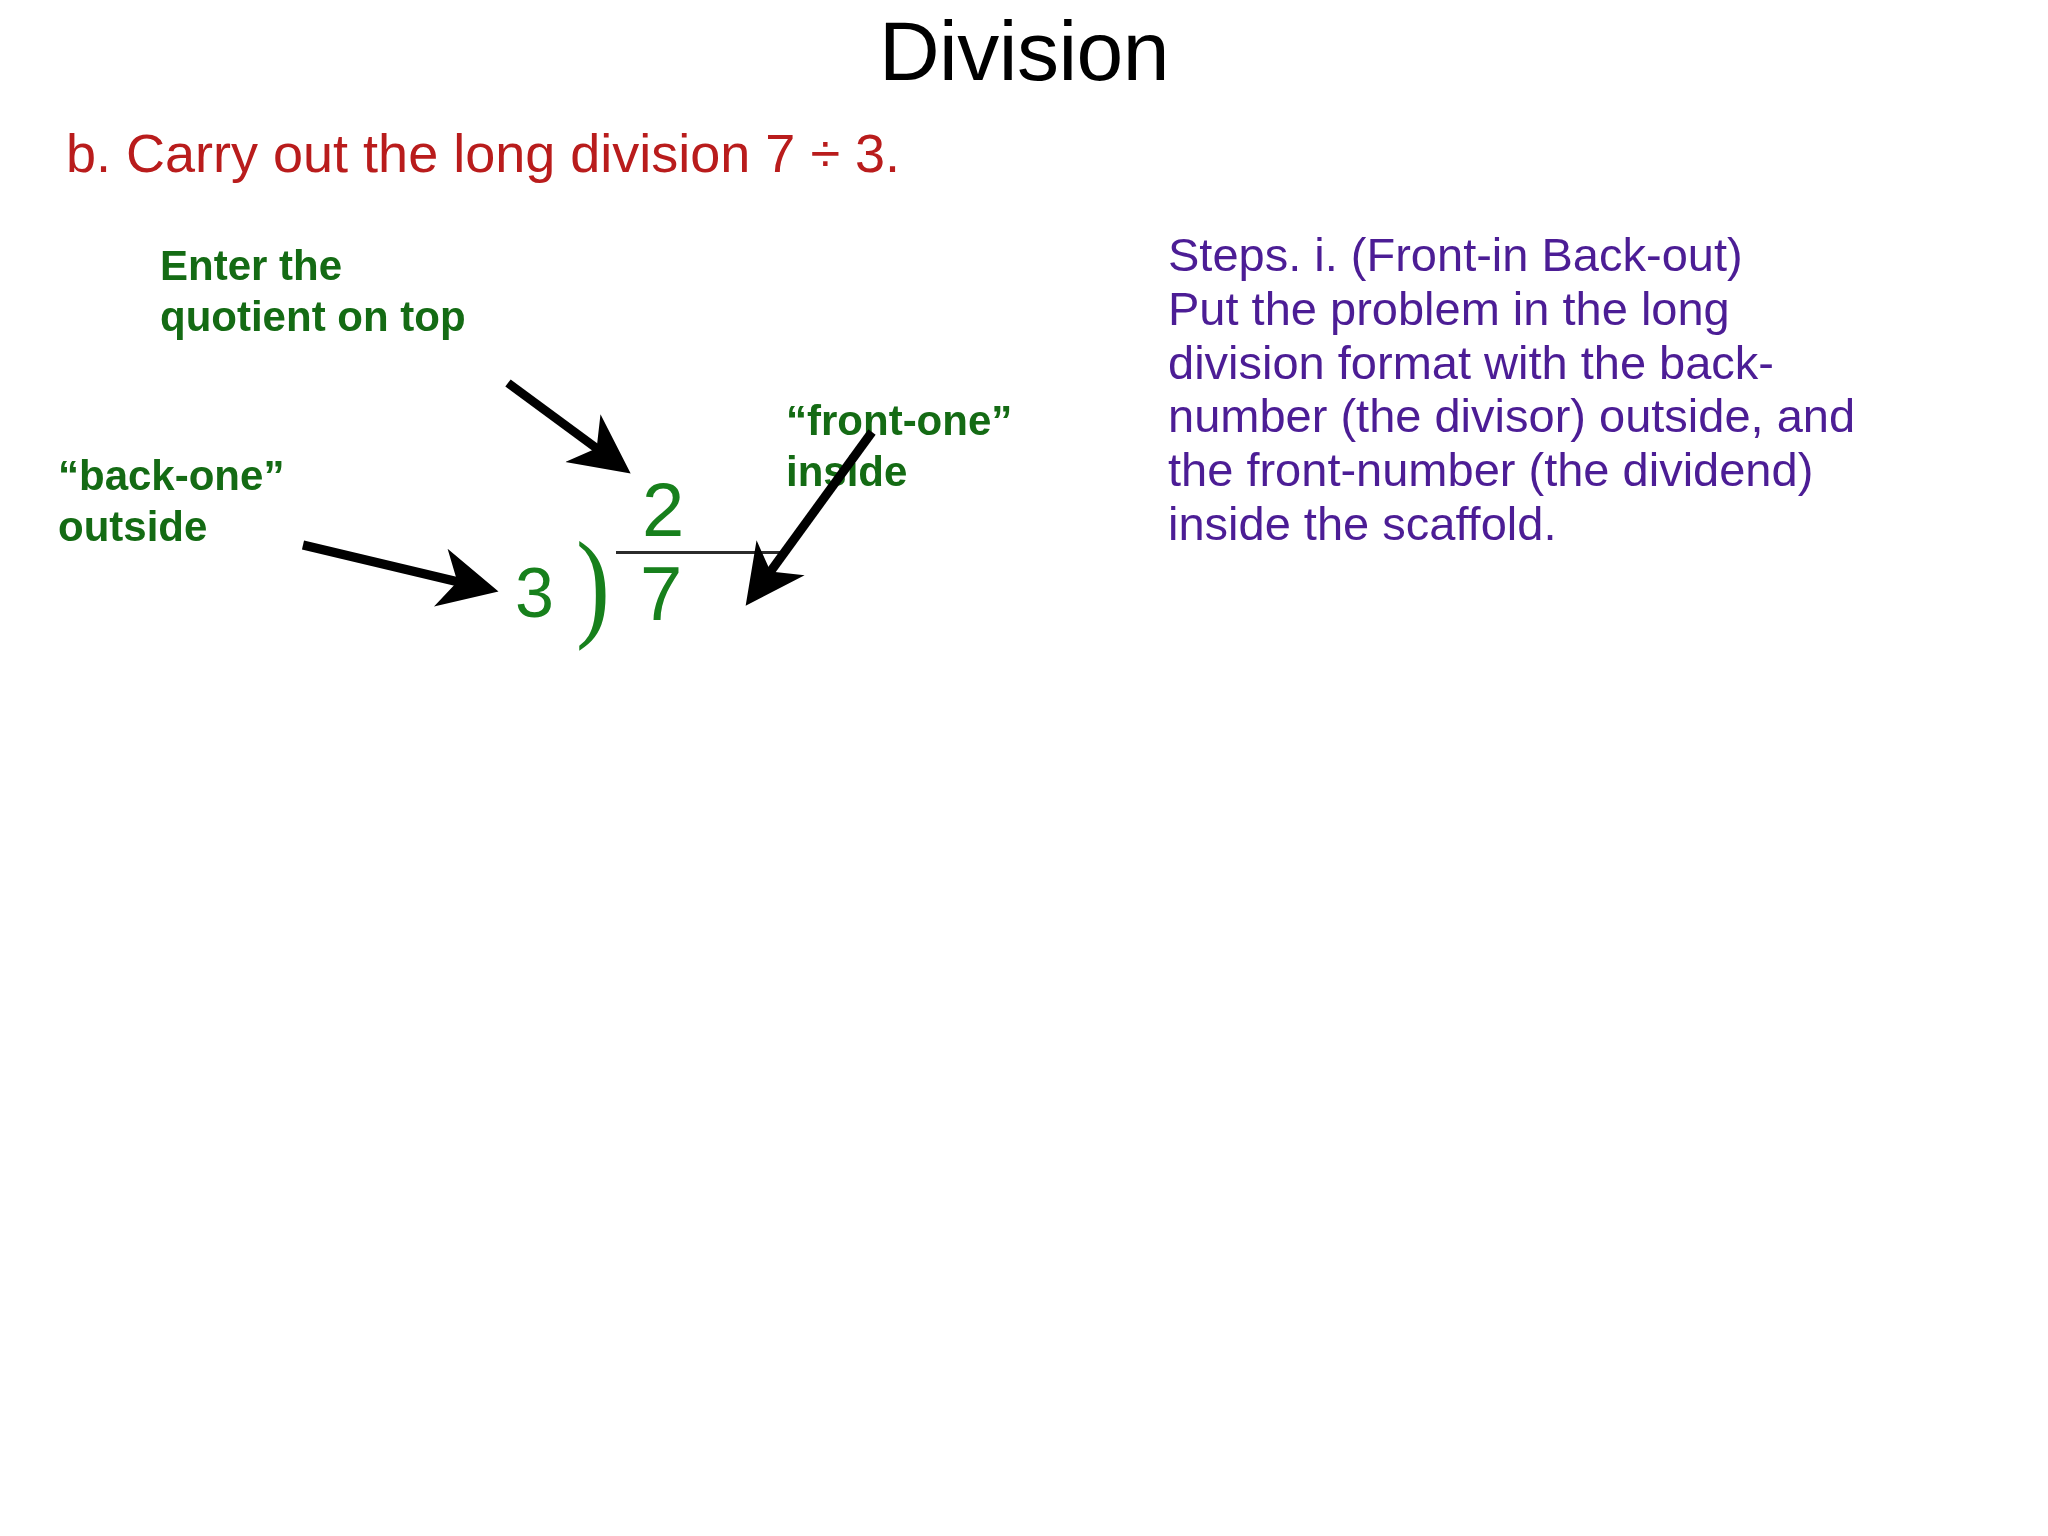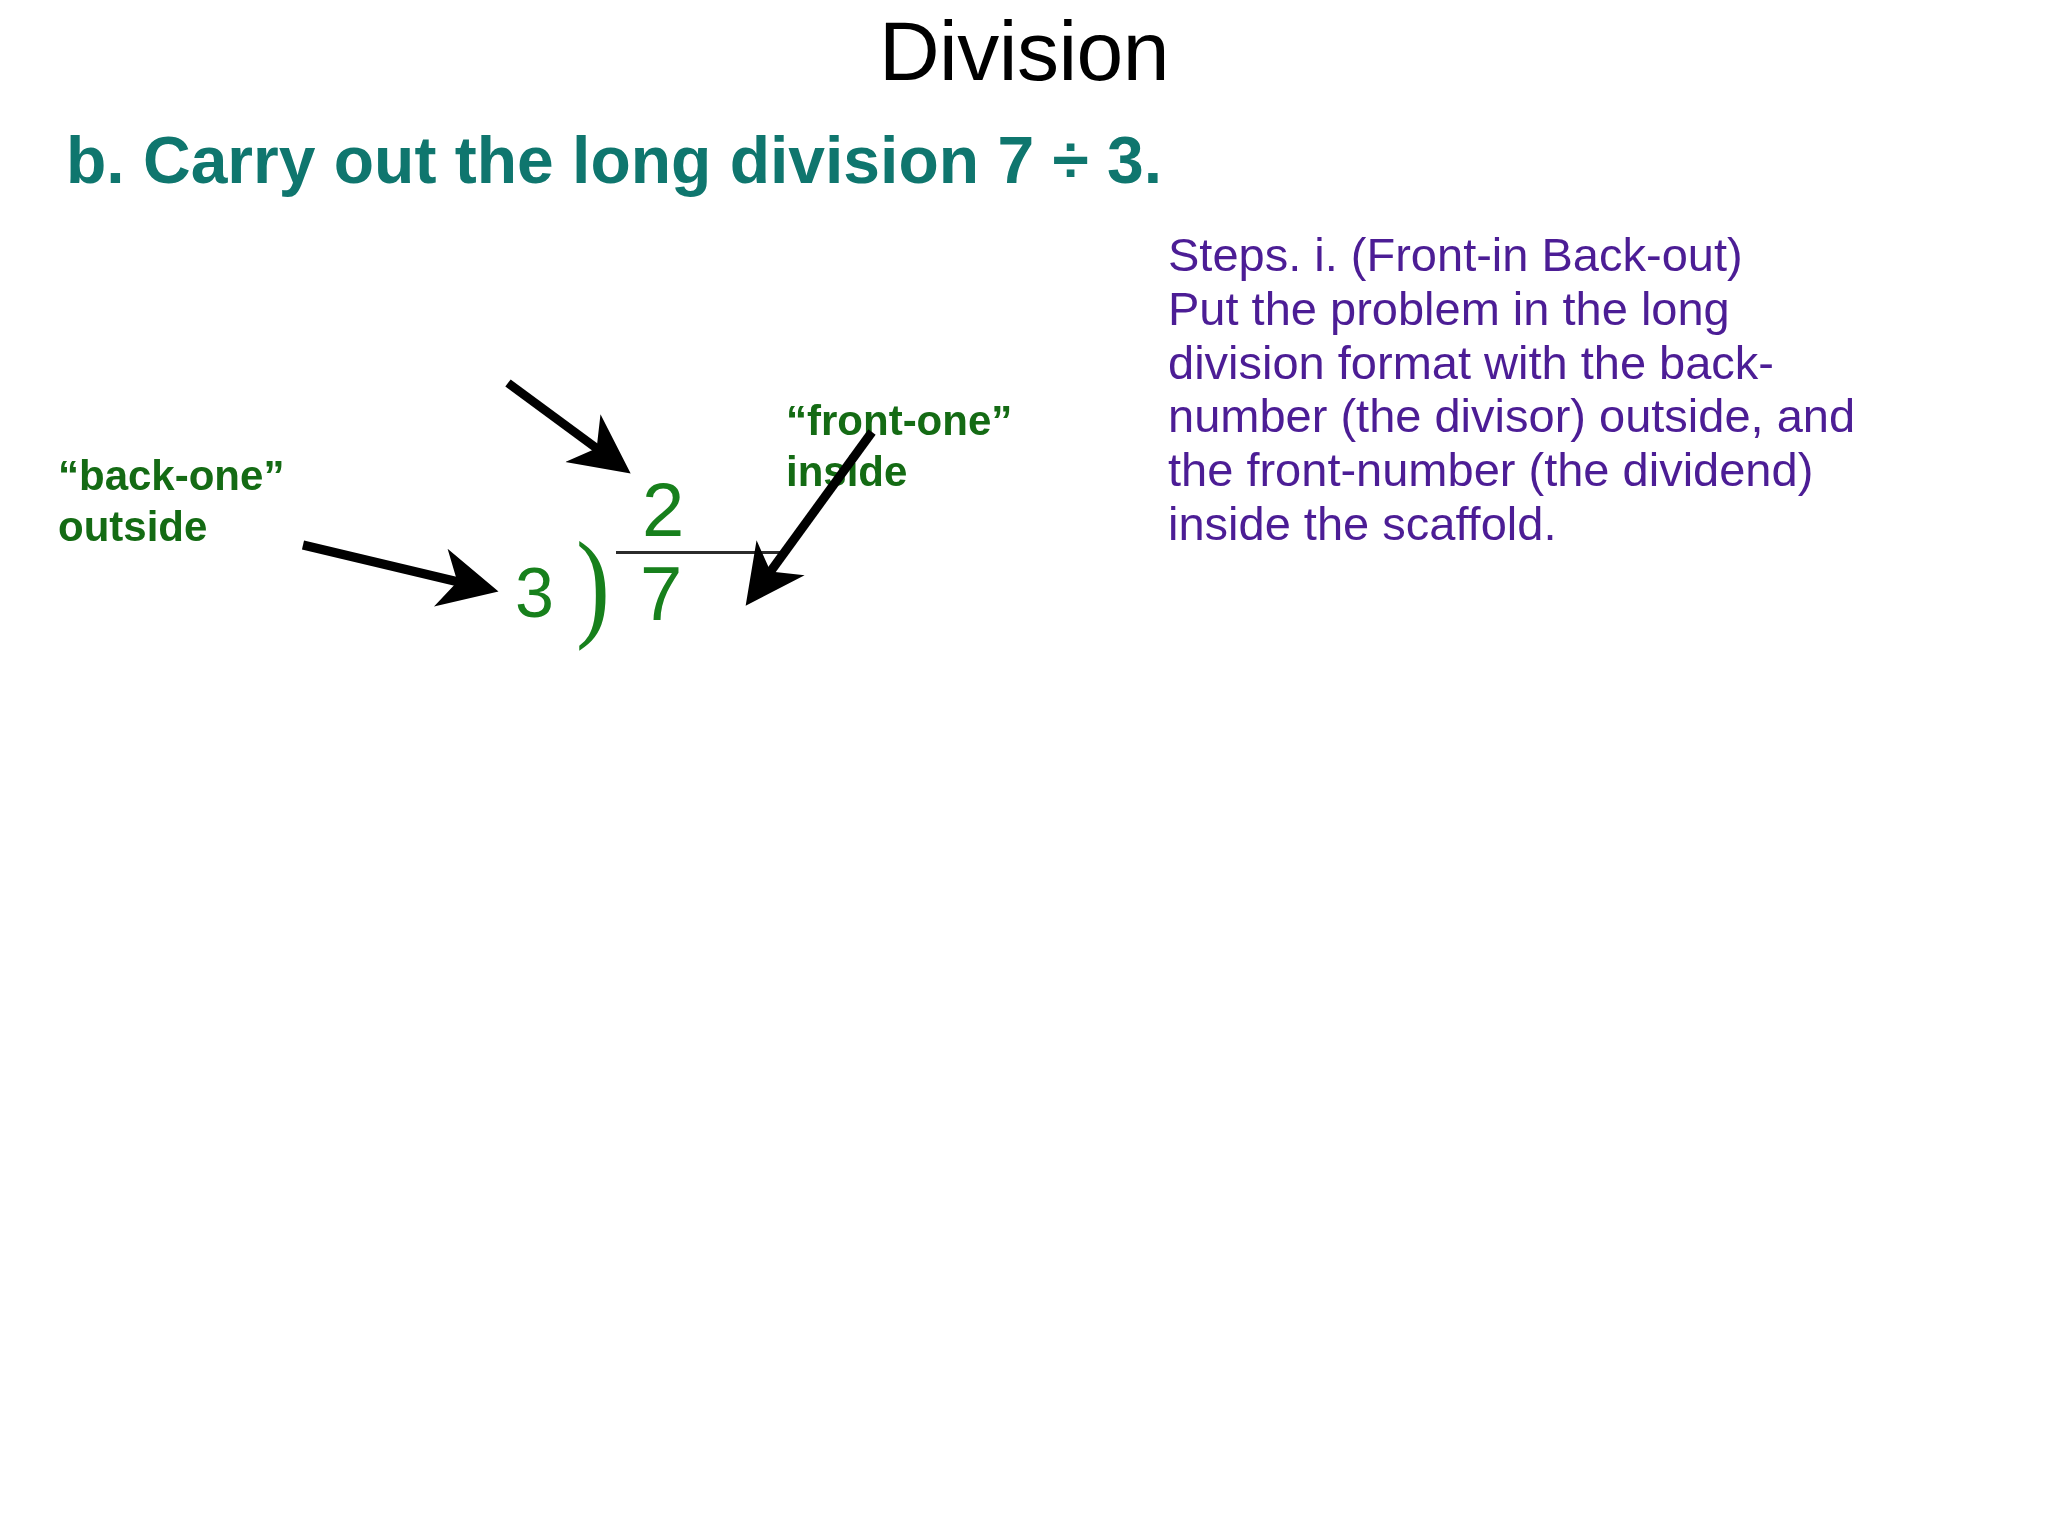--- a/index.html
+++ b/index.html
@@ -31,23 +31,23 @@
     line-height: 1.08;
     letter-spacing: -0.5px;
   }
 
   
   #prompt {
     position: absolute;
     left: 66px;
     top: 122px;
     font-family: "Liberation Sans", sans-serif;
-    font-size: 66px;
-    font-weight: 700;
-    color: #0f766e;
+    font-size: 54px;
+    font-weight: 400;
+    color: #b91c1c;
     white-space: nowrap;
     letter-spacing: 0px;
   }
 
   
   .annot {
     position: absolute;
     font-family: "Liberation Sans", sans-serif;
     font-weight: bold;
     font-size: 42px;
@@ -135,20 +135,22 @@
 </style>
 </head>
 <body>
 
 <div id="slide">
 
   <div id="title">Division</div>
 
   <div id="prompt">b. Carry out the long division 7 ÷ 3.</div>
 
+  <div class="annot" id="annot-quotient">Enter the
+quotient on top</div>
 
   <div class="annot" id="annot-backone">“back-one”
 outside</div>
 
   <div class="annot" id="annot-frontone">“front-one”
 inside</div>
 
   <div id="scaffold">
     <span class="digit" id="digit-quotient">2</span>
     <span class="digit" id="digit-divisor">3</span>

